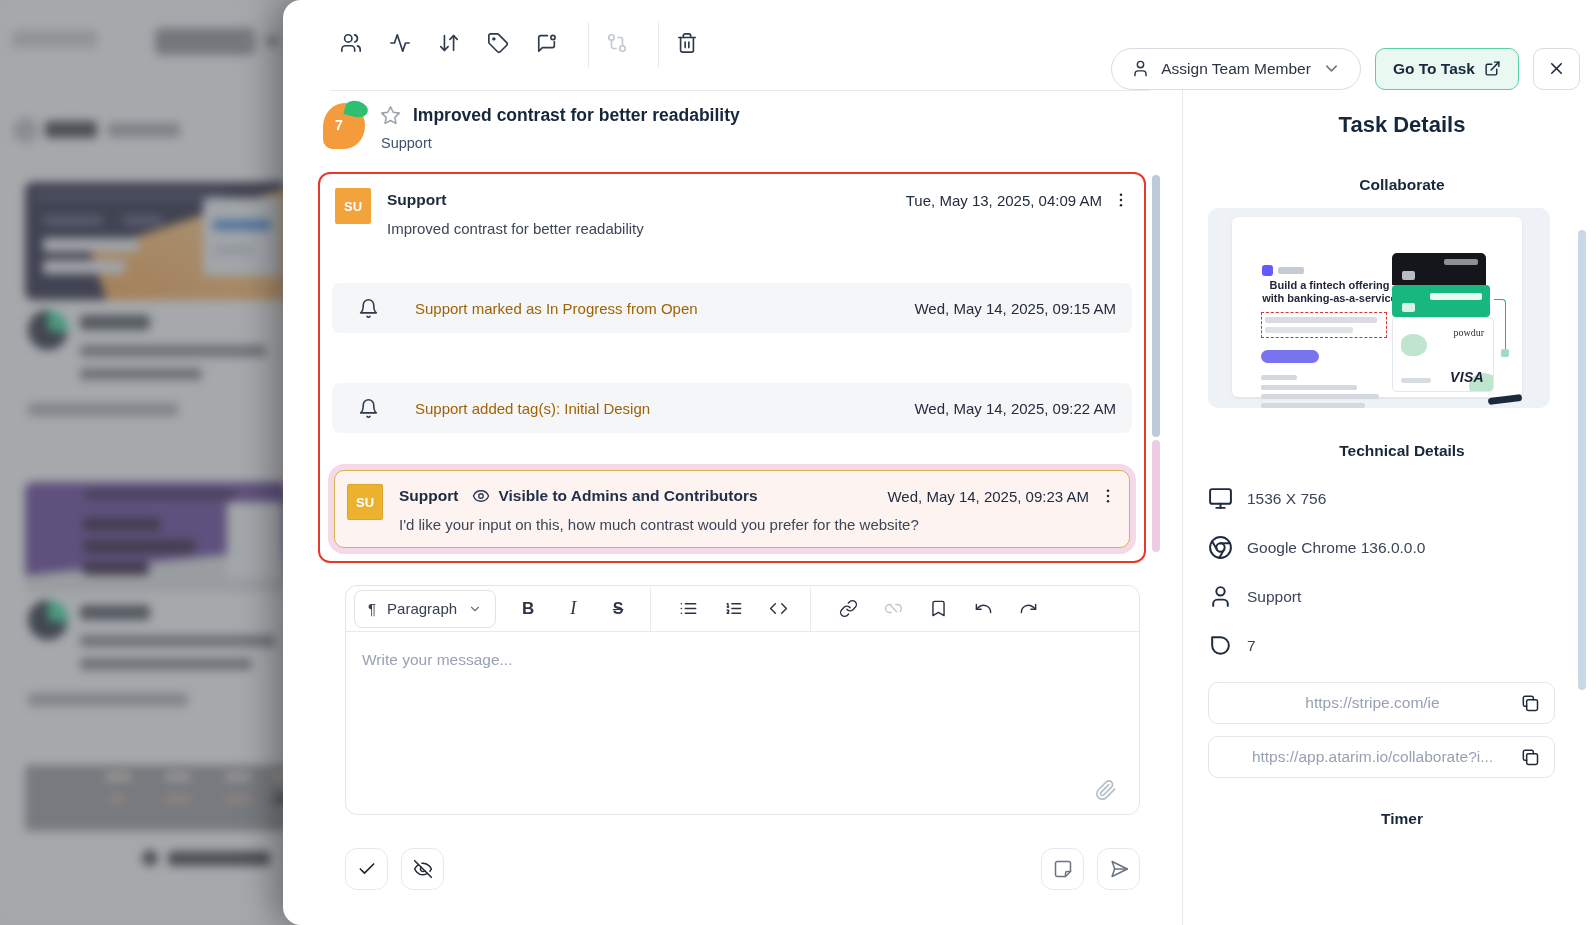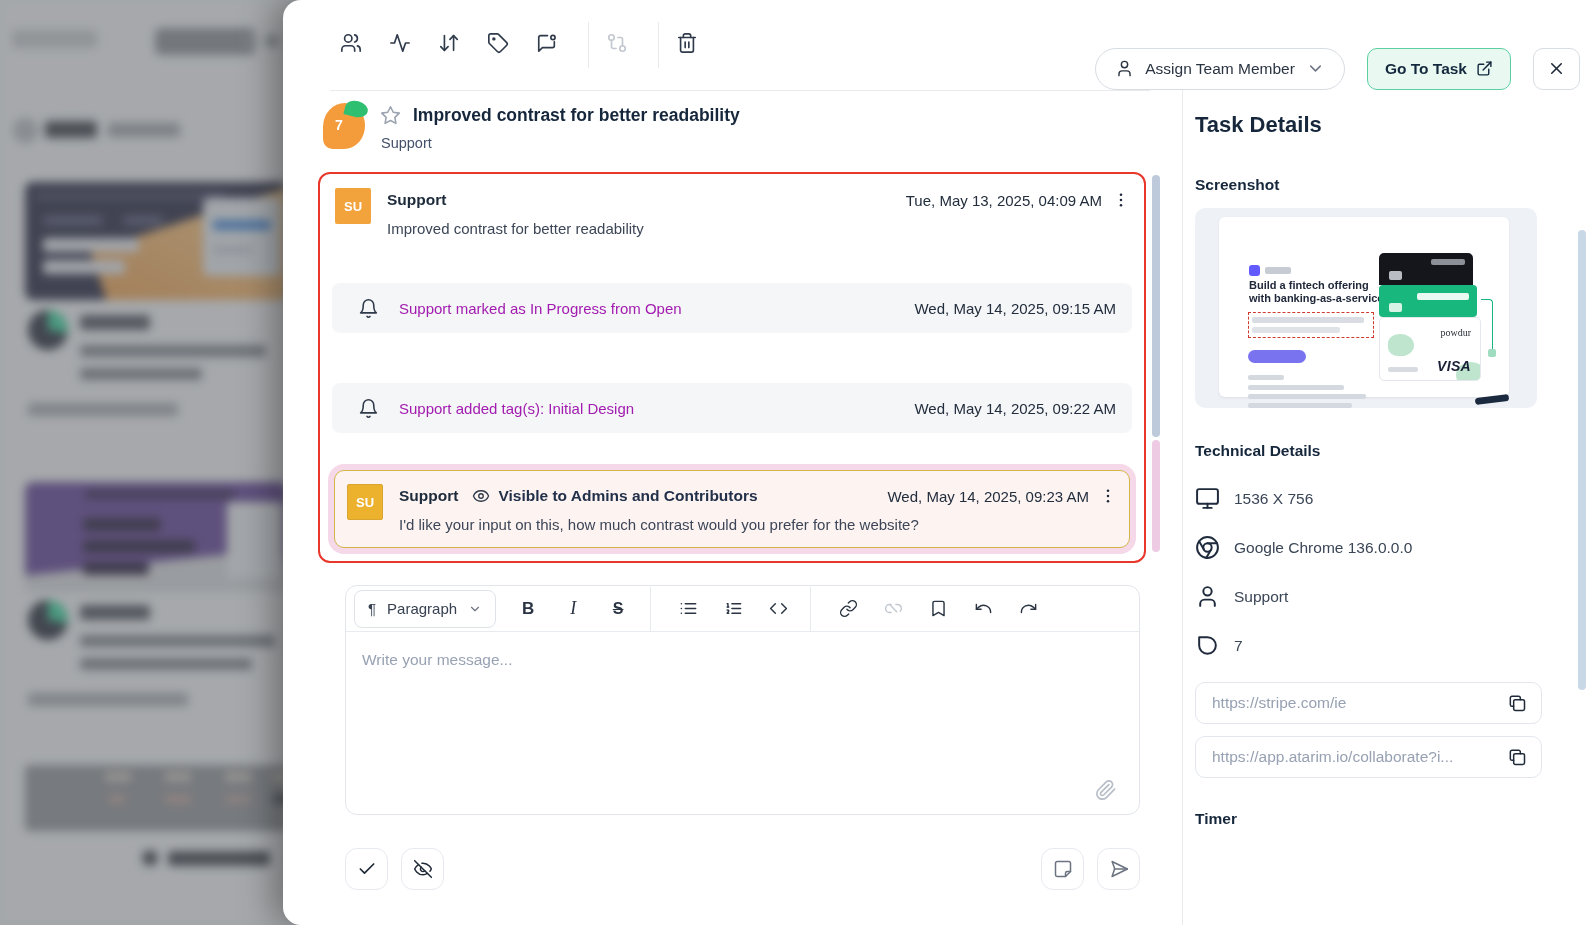--- a/index.html
+++ b/index.html
@@ -26,21 +26,21 @@
   .modal { position:absolute; left:283px; top:0; width:1313px; height:925px; background:#ffffff;
            border-radius:18px 0 0 18px; box-shadow:-10px 0 34px rgba(0,0,0,.35); }
 
   
   .modal-header { position:absolute; top:0; left:0; right:0; height:90px; display:flex; align-items:center; padding:0 16px 0 56px; }
   .tb-icons { display:flex; align-items:center; color:#2f3a4a; }
   .tb-btn { width:24px; height:24px; display:flex; align-items:center; justify-content:center; margin-right:25px; cursor:pointer; }
   .tb-btn svg { width:22px; height:22px; }
   .tb-btn.disabled { color:#c2c8d0; }
   .tb-sep { width:1px; height:46px; background:#e8eaee; margin:0 16px 0 4px; }
-  .header-right { margin-left:auto; display:flex; align-items:center; gap:22px;margin-top:47px; }
+  .header-right { margin-left:auto; display:flex; align-items:center; gap:14px;margin-top:47px; }
   .assign-pill { height:42px; border:1px solid #d8dde3; border-radius:999px; display:flex; align-items:center; gap:11px; padding:0 19px; font-size:15.5px; font-weight:500; color:#2b3442; background:#fff; cursor:pointer; }
   .assign-pill svg { width:19px; height:19px; }
   .assign-pill .chev { color:#6b7280; }
   .gotask-btn { height:42px; background:#e9f9f1; border:1.5px solid #5ad0a2; border-radius:10px; display:flex; align-items:center; gap:9px; padding:0 17px; font-weight:700; font-size:15.5px; color:#15293e; cursor:pointer; }
   .gotask-btn svg { width:17px; height:17px; }
   .close-btn { width:47px; height:42px; border:1px solid #d8dde3; border-radius:10px; background:#fff; display:flex; align-items:center; justify-content:center; color:#1f2937; cursor:pointer; }
   .close-btn svg { width:19px; height:19px; }
   .header-divider { position:absolute; top:90px; left:47px; width:820px; height:1px; background:#e8eaee; }
 
   
@@ -64,21 +64,21 @@
   .c-head { display:flex; align-items:center; }
   .c-name { font-size:15.5px; font-weight:700; color:#1c2a3a; }
   .c-time { margin-left:auto; font-size:15px; color:#222d3d; }
   .dots-btn { width:22px; height:24px; margin-left:8px; display:flex; align-items:center; justify-content:center; color:#1f2937; cursor:pointer; }
   .dots-btn svg { width:18px; height:18px; }
   .c-body { margin-top:8px; font-size:15px; color:#3c4657; }
   .notice { margin:46px 12px 0; height:50px; background:#f5f6f8; border-radius:8px; display:flex; align-items:center; padding:0 16px 0 26px; }
   .notice + .notice { margin-top:50px; }
   .bell-ico { color:#2f3a4a; display:flex; }
   .bell-ico svg { width:21px; height:21px; }
-  .n-text { margin-left:20px; font-size:15px; color:#a21caf;text-align:right; }
+  .n-text { margin-left:36px; font-size:15px; color:#a16207;text-align:right; }
   .n-time { margin-left:auto; font-size:15px; color:#222d3d; }
   .highlight { margin:37px 14px 0; border:1px solid #d3b44c; border-radius:10px; background:#fdf4f2; box-shadow:0 0 0 6px #f6d9e9; padding:13px 10px 14px 12px; display:flex; }
   .highlight .avatar { background:#ecb22e; border:1px solid #d9a52f; }
   .vis-group { display:flex; align-items:center; gap:8px; margin-left:14px; }
   .eye-ico { color:#2f3a4a; display:flex; }
   .eye-ico svg { width:18px; height:18px; }
   .vis-text { font-size:15.5px; font-weight:600; color:#22304a; }
   .thread-scroll { position:absolute; left:869px; top:175px; width:8px; }
   .ts-blue { height:262px; background:#bccadb; border-radius:4px; }
   .ts-pink { height:112px; background:#edcbe3; border-radius:4px; margin-top:3px; }
@@ -102,41 +102,41 @@
   .paperclip svg { width:22px; height:22px; }
 
   
   .actions { position:absolute; top:848px; left:62px; width:795px; display:flex; gap:13px; align-items:center; }
   .act-btn { width:43px; height:42px; border:1px solid #e6e9ee; border-radius:12px; background:#fff; display:flex; align-items:center; justify-content:center; color:#1f2937; cursor:pointer; }
   .act-btn svg { width:20px; height:20px; }
   .act-btn.muted { color:#6b7280; }
   .act-spacer { flex:1; }
 
   
-  .sidebar { position:absolute; left:899px; top:90px; right:0; bottom:0; border-left:1px solid #e8eaee; padding:22px 0 0 12px; }
+  .sidebar { position:absolute; left:899px; top:90px; right:0; bottom:0; border-left:1px solid #e8eaee; padding:22px 0 0 25px;text-align:center; }
   .sb-title { font-size:22px; font-weight:700; color:#16273c; }
   .sec-label { font-size:15.5px; font-weight:700; color:#16273c; }
   .lbl-screenshot { margin-top:38px; }
   .thumb { margin-top:14px; width:342px; height:200px; background:#eef2f6; border-radius:10px; position:relative; overflow:hidden; }
   .thumb-page { position:absolute; left:24px; top:9px; right:28px; bottom:11px; background:#fff; border-radius:6px; box-shadow:0 1px 3px rgba(0,0,0,.08); }
   .tp-badge { position:absolute; left:30px; top:48px; width:11px; height:11px; background:#635bff; border-radius:3px; }
   .tp-badge-bar { position:absolute; left:46px; top:50px; width:26px; height:7px; background:#c7cbd4; border-radius:2px; }
   .tp-heading { position:absolute; left:30px; top:62px; width:135px; font-size:11px; line-height:13px; font-weight:700; color:#20283a; }
   .tp-redbox { position:absolute; left:29px; top:95px; width:126px; height:26px; border:1px dashed #d03a2e; }
   .tp-redbox .tl { position:absolute; left:3px; top:4px; width:112px; height:6px; background:#d9dde3; border-radius:2px; }
   .tp-redbox .tl2 { position:absolute; left:3px; top:14px; width:88px; height:6px; background:#dfe3e8; border-radius:2px; }
   .tp-chip { position:absolute; left:29px; top:133px; width:58px; height:13px; background:#7a73f0; border-radius:7px; }
   .tp-line { position:absolute; height:5px; background:#d4d9df; border-radius:2px; }
   .card-black { position:absolute; right:36px; top:36px; width:94px; height:32px; background:#14161c; border-radius:5px 5px 0 0; }
   .card-black .brand { position:absolute; right:8px; top:6px; width:34px; height:6px; background:#8d9096; border-radius:2px; }
   .card-black .chip { position:absolute; left:10px; bottom:5px; width:13px; height:9px; background:#b9bcc2; border-radius:2px; }
   .card-green { position:absolute; right:32px; top:68px; width:98px; height:32px; background:#17b77e; border-radius:4px; }
   .card-green .num { position:absolute; right:8px; top:8px; width:52px; height:7px; background:#eafaf2; border-radius:2px; }
   .card-green .chip { position:absolute; left:10px; bottom:5px; width:13px; height:9px; background:#d9f4e6; border-radius:2px; }
-  .card-white { position:absolute; right:28px; top:100px; width:102px; height:64px; background:#fff; border:1px solid #e4e7ec; border-radius:5px; overflow:hidden; }
+  .card-white { position:absolute; right:28px; top:100px; width:102px; height:75px; background:#fff; border:1px solid #e4e7ec; border-radius:5px; overflow:hidden; }
   .card-white .blob1 { position:absolute; left:8px; top:16px; width:26px; height:22px; background:#bfe5cf; border-radius:50% 60% 55% 45%; }
   .card-white .blob2 { position:absolute; right:-6px; bottom:-8px; width:30px; height:26px; background:#bfe5cf; border-radius:55%; }
   .card-white .powdur { position:absolute; right:9px; top:9px; font-family:"Liberation Serif", serif; font-size:10px; color:#2a2f38; }
   .card-white .visa { position:absolute; right:9px; bottom:6px; font-size:14px; font-weight:700; font-style:italic; color:#1a1f36; letter-spacing:.3px; }
   .card-white .holder { position:absolute; left:8px; bottom:8px; width:30px; height:5px; background:#d8dce2; border-radius:2px; }
   .tp-connector { position:absolute; right:16px; top:82px; width:12px; height:52px; border-right:1.5px solid #17b77e; border-top:1.5px solid #17b77e; border-radius:0 4px 0 0; }
   .tp-conn-dot { position:absolute; right:13px; top:132px; width:8px; height:8px; background:#9fdcc0; border-radius:2px; }
   .thumb-darkbar { position:absolute; right:28px; bottom:5px; width:34px; height:7px; background:#1b2a3e; border-radius:4px; transform:rotate(-7deg); }
 
   .lbl-technical { margin-top:34px; }
@@ -507,21 +507,21 @@
           <svg viewBox="0 0 24 24" fill="none" stroke="currentColor" stroke-width="1.8" stroke-linecap="round" stroke-linejoin="round">
             <path d="M3.7 3l2.9 7.8a2 2 0 0 1 0 1.4L3.7 21l18.3-9z"></path>
             <path d="M6.5 12H22"></path>
           </svg>
         </div>
     </div>
 
     <div class="sidebar">
       <div class="sb-title">Task Details</div>
 
-      <div class="sec-label lbl-screenshot">Screenshot</div>
+      <div class="sec-label lbl-screenshot">Collaborate</div>
       <div class="thumb">
         <div class="thumb-page">
           <div class="tp-badge"></div>
           <div class="tp-badge-bar"></div>
           <div class="tp-heading">Build a fintech offering with banking-as-a-service</div>
           <div class="tp-redbox">
               <div class="tl"></div>
               <div class="tl2"></div>
             </div>
           <div class="tp-chip"></div>

